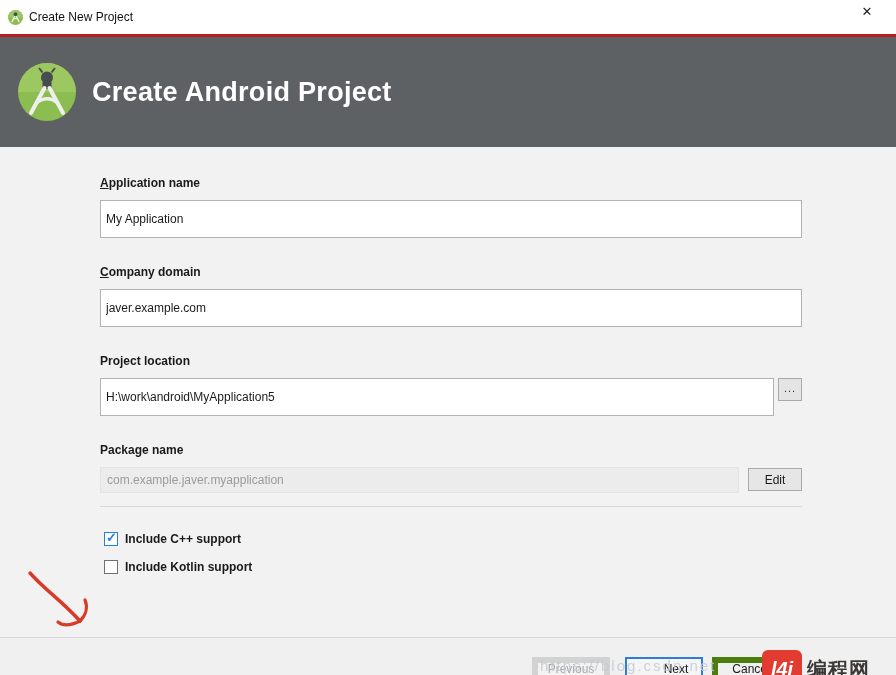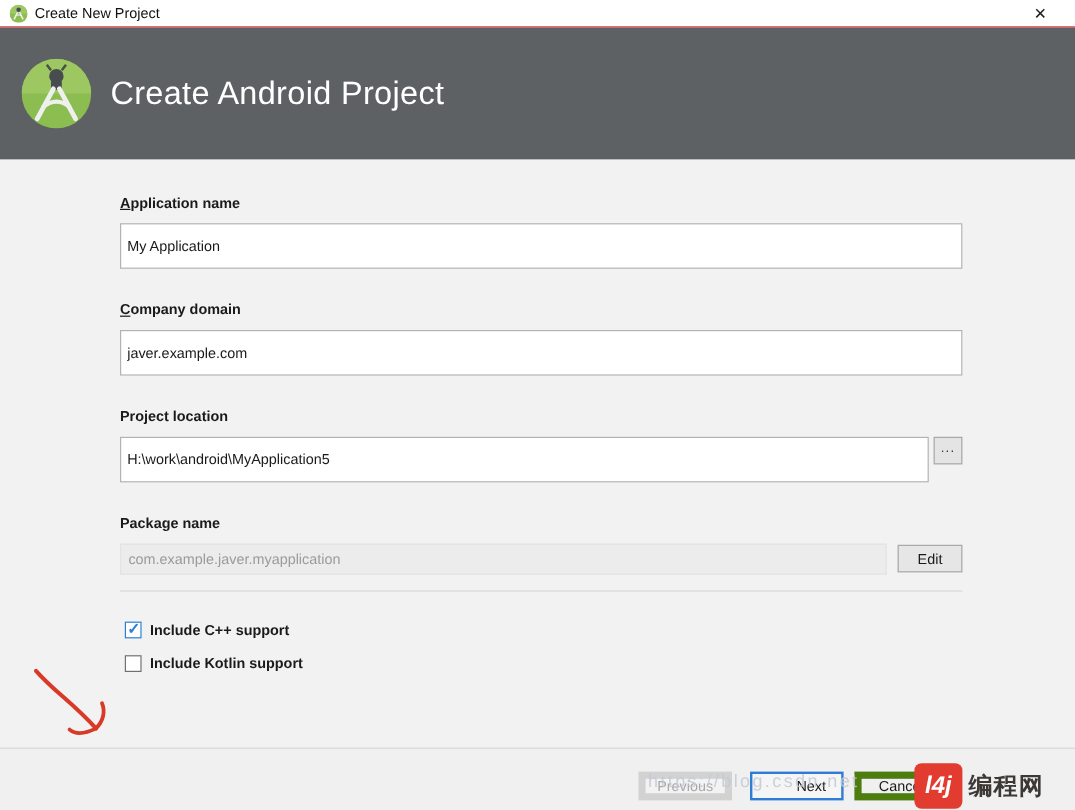--- a/index.html
+++ b/index.html
@@ -1,39 +1,39 @@
 <!DOCTYPE html>
 <html><head>
 <meta charset="utf-8">
 <style>
   * { box-sizing: border-box; margin: 0; padding: 0; }
   html, body { width: 896px; height: 675px; overflow: hidden; }
   body { font-family: "Liberation Sans", sans-serif; background: #f2f2f2; position: relative; }
 
   
   .titlebar {
-    height: 23px; background: #ffffff; border-bottom: 1px solid #b91c1c;
+    height: 37px; background: #ffffff; border-bottom: 3px solid #b91c1c;
     display: flex; align-items: center; padding: 0 0 0 8px; position: relative;
   }
   .titlebar-icon { width: 15px; height: 15px; margin-right: 6px; flex: 0 0 auto; }
   .titlebar-title { font-size: 12px; color: #111; }
   .close-btn {
     position: absolute; right: 14px; top: 0; height: 23px; width: 30px;
     display: flex; align-items: center; justify-content: center;
     font-size: 13px; color: #222; cursor: pointer;
   }
 
   
   .header {
     height: 110px; background: #5e6163; display: flex; align-items: center;
     padding-left: 18px;
   }
   .header-logo { width: 58px; height: 58px; flex: 0 0 auto; }
   .header-title {
-    color: #ffffff; font-size: 27px; font-weight: 400; margin-left: 16px;
+    color: #ffffff; font-size: 27px; font-weight: 700; margin-left: 16px;
     letter-spacing: 0.3px;
   }
 
   
   .body { position: relative; height: 542px; background: #f2f2f2; }
   .form { padding: 29px 94px 0 100px; }
 
   .field-label { font-size: 12px; font-weight: bold; color: #1a1a1a; margin-bottom: 10px; }
   .field-label .mn { text-decoration: underline; }
   .field-group { margin-bottom: 27px; }

